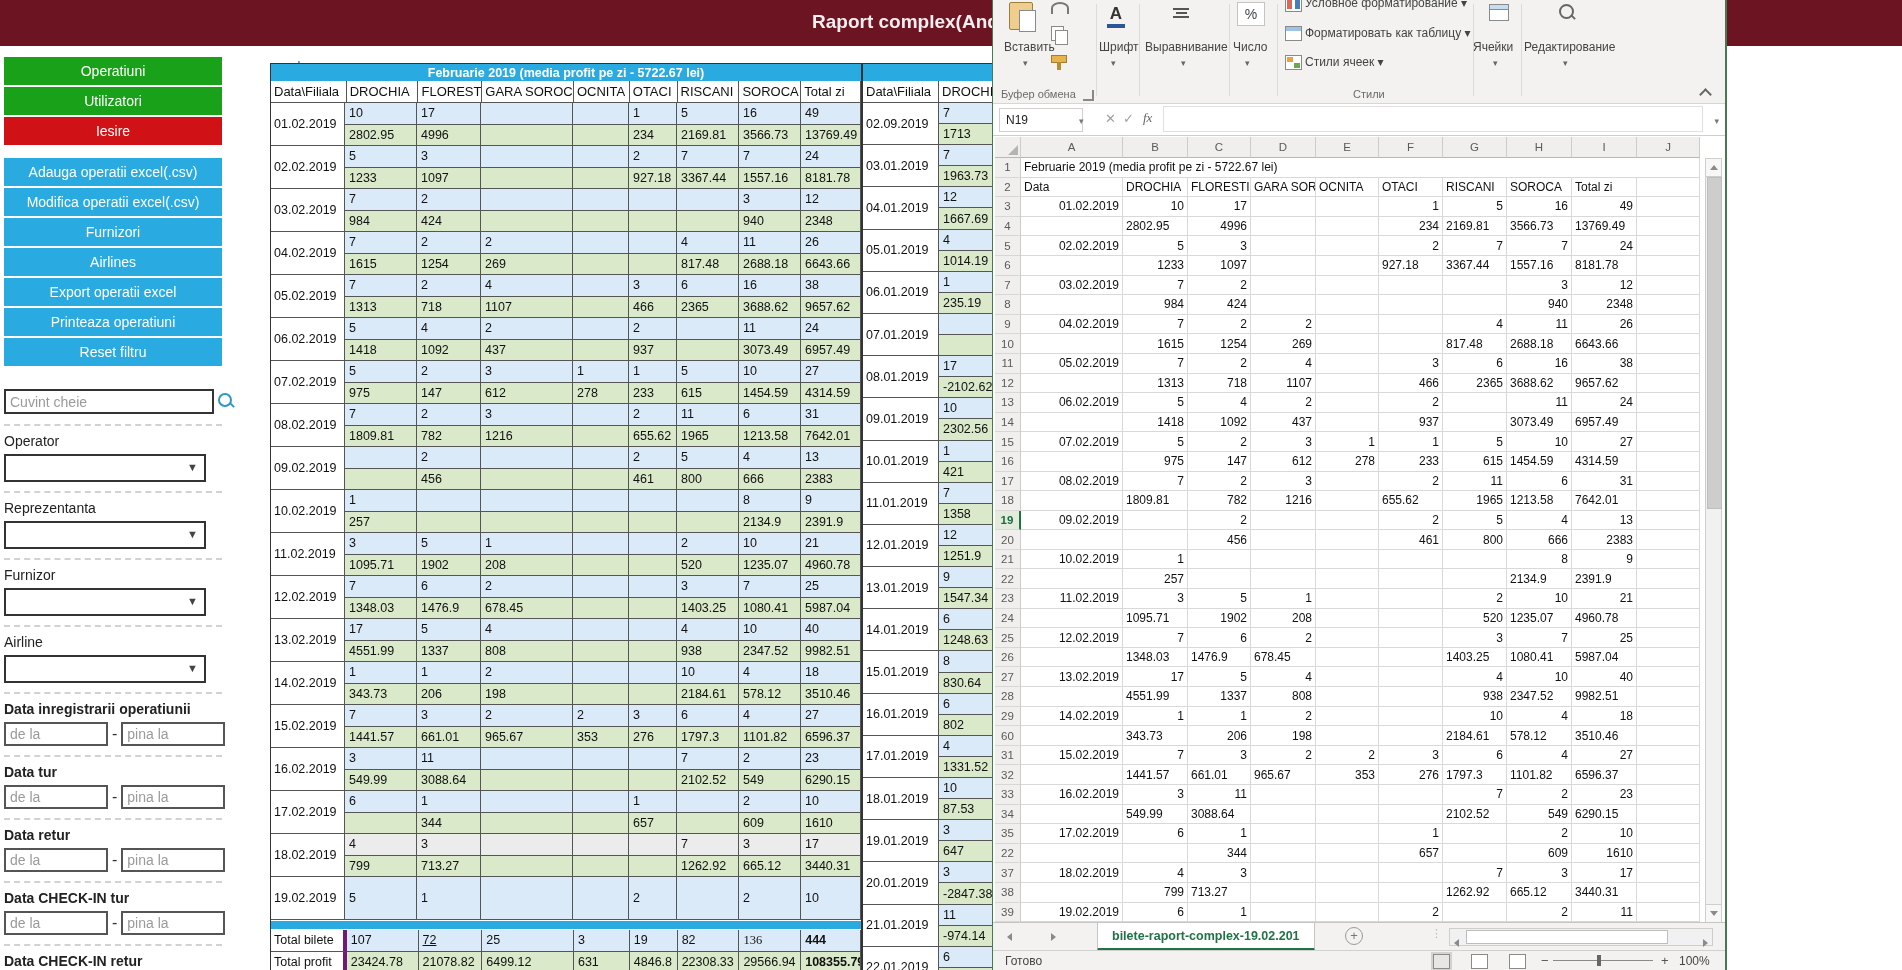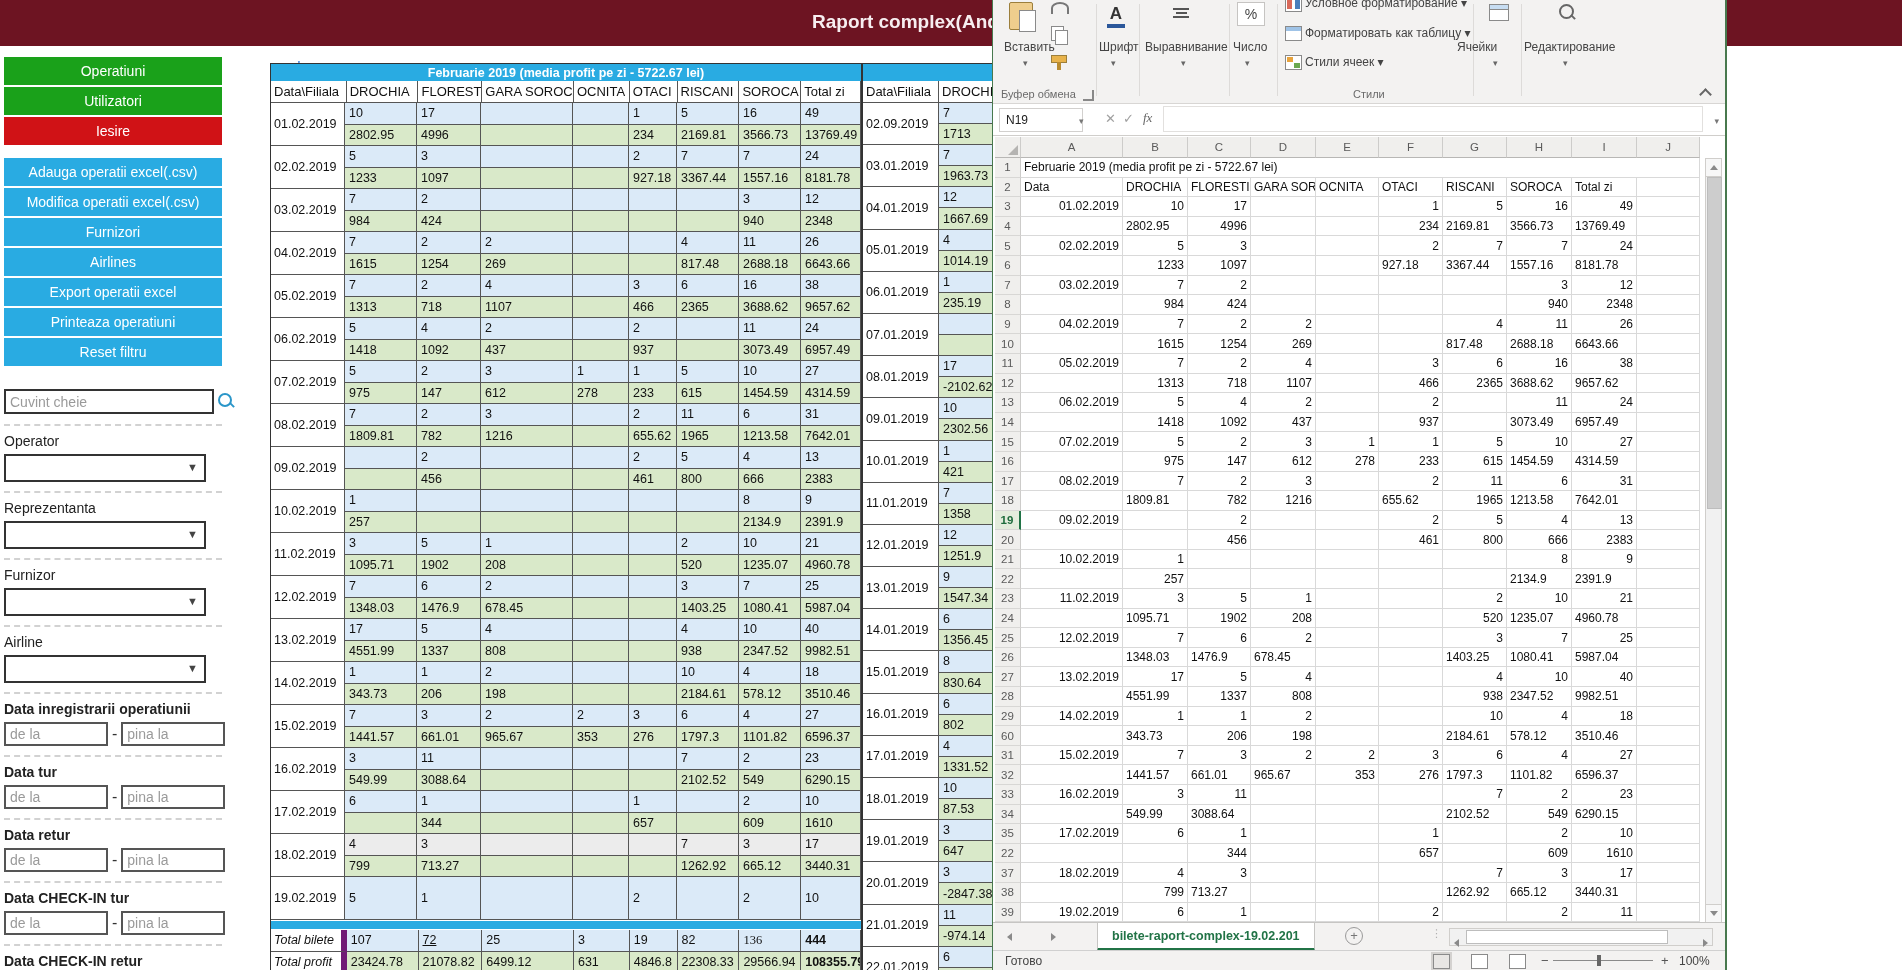--- a/index.html
+++ b/index.html
@@ -50,22 +50,22 @@
           font-size:12.5px;display:flex;align-items:center;padding-left:3px;background:#fff;}
   .t-sub2{display:flex;flex-direction:column;flex:1;}
   .t-row{display:flex;flex:1;}
   .t-cell{box-sizing:border-box;border-right:1px solid #555;border-bottom:1px solid #555;font-size:12.5px;
           display:flex;align-items:center;padding-left:4px;white-space:nowrap;overflow:hidden;}
   .bg-count{background:#dbeaf8;}
   .bg-profit{background:#d9e9c9;}
   .bg-gray{background:#ececec;}
   .t-sep{height:8px;background:#29abe2;border-bottom:1px solid #fff;border-top:1px solid #fff;}
   .t-trow{display:flex;height:21.5px;}
-  .t-tlabel{box-sizing:border-box;width:76px;border-right:6px solid #701a75;border-bottom:1px solid #555;
-            font-size:12.5px;display:flex;align-items:center;padding-left:3px;background:#fff;white-space:nowrap;font-style:italic;}
+  .t-tlabel{box-sizing:border-box;width:76px;border-right:4px solid #701a75;border-bottom:1px solid #555;
+            font-size:12.5px;display:flex;align-items:center;padding-left:3px;background:#fff;white-space:nowrap;}
   .bold{font-weight:bold;}
   
   #excel-win{position:absolute;left:992px;top:0;width:735px;height:970px;background:#fff;
              border-left:1px solid #48794e;border-right:2px solid #48794e;box-sizing:border-box;overflow:hidden;}
   #ribbon{position:absolute;left:0;top:0;width:100%;height:103px;background:#f3f2f1;border-bottom:1px solid #d8d6d4;overflow:hidden;}
   .rb-lbl{position:absolute;font-size:12px;color:#444;white-space:nowrap;}
   .rb-grp{position:absolute;top:88px;font-size:11px;color:#6a6a6a;white-space:nowrap;}
   .rb-sep{position:absolute;top:4px;width:1px;height:92px;background:#dddbd9;}
   .rb-car{position:absolute;font-size:9px;color:#666;}
   .paste-clip{position:absolute;left:16px;top:2px;width:22px;height:26px;background:#efce8d;border:1px solid #9c7f3c;border-radius:2px;}
@@ -883,21 +883,21 @@
             </div>
           </div>
         </div>
         <div class="t-group jan">
           <div class="t-date">14.01.2019</div>
           <div class="t-sub2">
             <div class="t-row">
               <div class="t-cell bg-count" style="width: 69px;">6</div>
             </div>
             <div class="t-row">
-              <div class="t-cell bg-profit" style="width: 69px;">1356.45</div>
+              <div class="t-cell bg-profit" style="width: 69px;">1248.63</div>
             </div>
           </div>
         </div>
         <div class="t-group jan">
           <div class="t-date">15.01.2019</div>
           <div class="t-sub2">
             <div class="t-row">
               <div class="t-cell bg-count" style="width: 69px;">8</div>
             </div>
             <div class="t-row">
@@ -1015,21 +1015,21 @@
       <span class="rb-sep" style="left:284px;"></span>
       <span class="st-icon cf" style="left:292px;top:-3px;"></span>
       <span class="rb-lbl" style="left:312px;top:-4px;"><span>Условное форматирование</span> ▾</span>
       <span class="st-icon ft" style="left:292px;top:26px;"></span>
       <span class="rb-lbl" style="left:312px;top:26px;"><span>Форматировать как таблицу</span> ▾</span>
       <span class="st-icon cs" style="left:292px;top:55px;"></span>
       <span class="rb-lbl" style="left:312px;top:55px;"><span>Стили ячеек</span> ▾</span>
       <span class="rb-grp" style="left:360px;">Стили</span>
       <span class="rb-sep" style="left:480px;"></span>
       <span class="icon-cells"></span>
-      <span class="rb-lbl" style="left:464px;top:40px;">Ячейки</span>
+      <span class="rb-lbl" style="left:480px;top:40px;">Ячейки</span>
       <span class="rb-car" style="left:500px;top:58px;">▾</span>
       <span class="rb-sep" style="left:528px;"></span>
       <span class="icon-find"></span>
       <span class="rb-lbl" style="left:531px;top:40px;">Редактирование</span>
       <span class="rb-car" style="left:570px;top:58px;">▾</span>
       <span class="chev-up" style="left:708px;top:90px;"></span>
     </div>
 
     <div id="fx-row">
       <div id="name-box">N19</div>

